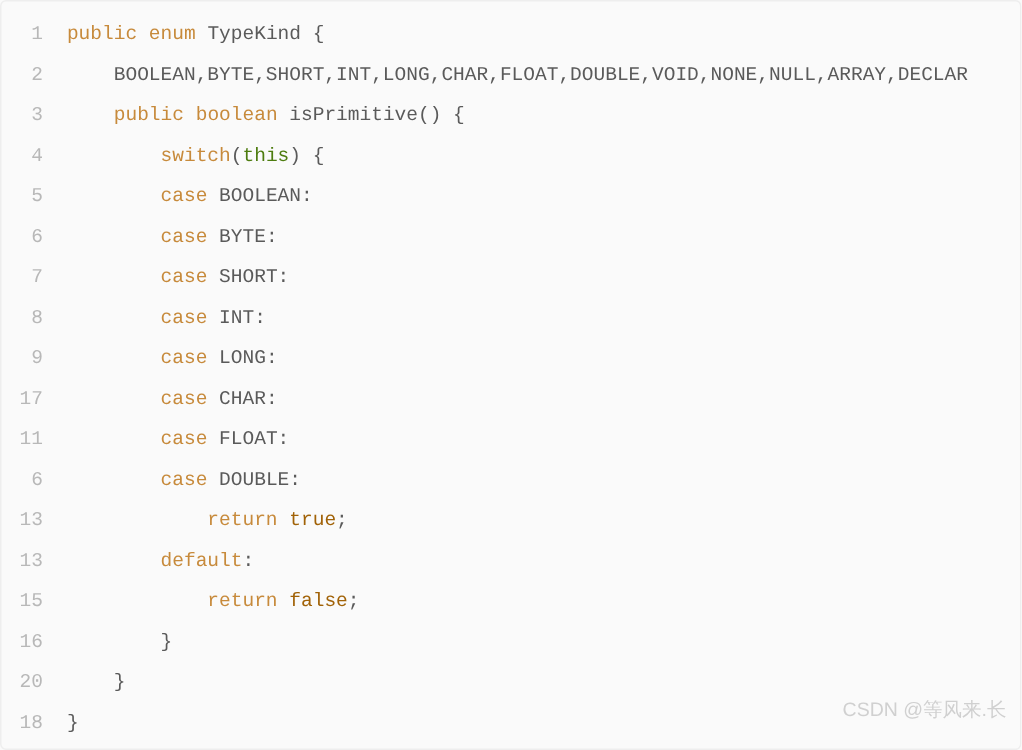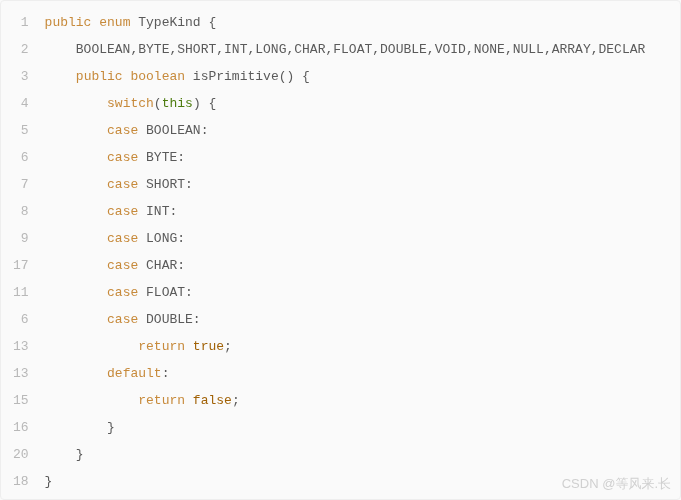--- a/index.html
+++ b/index.html
@@ -40,21 +40,21 @@
     .code .line {
       height: 27px;
       line-height: 27px;
     }
     .kw { color: #c78a3b; }
     .this { color: #4d7c0f; }
     .bool { color: #a16207; }
     .txt { color: #5a5a5a; }
     .watermark {
       position: absolute;
-      bottom: 7px;
+      bottom: 18px;
       right: 10px;
       color: #d0d0d0;
       font-family: Arial, sans-serif;
       font-size: 13px;
       pointer-events: none;
     }
   </style>
 </head>
 <body>
 

